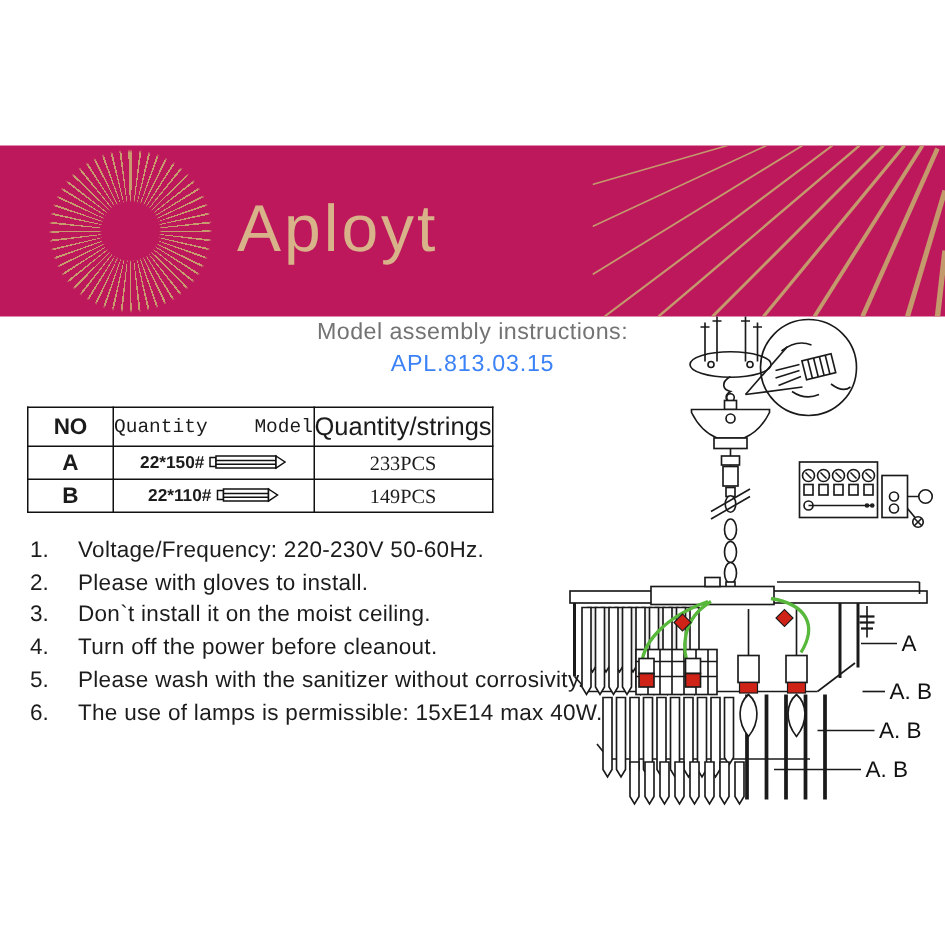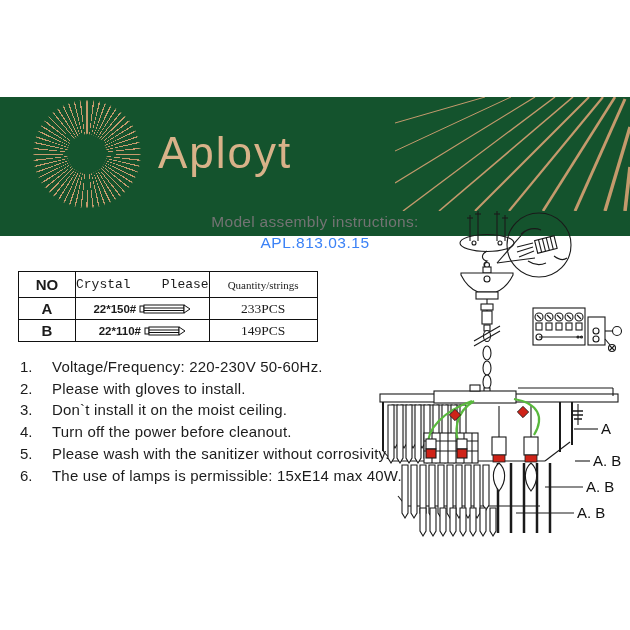--- a/index.html
+++ b/index.html
@@ -1,40 +1,40 @@
 <!DOCTYPE html>
 <html><head>
 <meta charset="utf-8">
 <style>
   html,body{margin:0;padding:0;}
   body{width:630px;height:630px;background:#ffffff;position:relative;
        font-family:"Liberation Sans",sans-serif;color:#1b1b1b;overflow:hidden;}
 
   
-  .banner{position:absolute;left:0;top:97px;width:630px;height:139px;background:#14532d;}
+  .banner{position:absolute;left:0;top:97px;width:630px;height:114px;background:#be185d;}
   .sunburst{position:absolute;left:29px;top:-1px;width:116px;height:116px;border-radius:50%;
     background:repeating-conic-gradient(#c79b6e 0deg 1.4deg, transparent 1.4deg 6.4deg);
     -webkit-mask:radial-gradient(closest-side, transparent 0 33%, #000 36% 90%, transparent 94%);
     mask:radial-gradient(closest-side, transparent 0 33%, #000 36% 90%, transparent 94%);}
   .brand{position:absolute;left:158px;top:27px;font-size:44px;line-height:58px;
     color:#d8b289;letter-spacing:2px;font-weight:normal;}
   .rays{position:absolute;right:0;top:0;}
 
   
   .title{position:absolute;left:0;top:213px;width:630px;text-align:center;}
   .title .l1{font-size:15.5px;color:#737373;letter-spacing:.3px;}
   .title .l2{font-size:15.5px;color:#3b82f6;margin-top:3px;letter-spacing:.5px;}
 
   
   table.parts{position:absolute;left:18px;top:271px;border-collapse:collapse;}
   table.parts td{border:1.6px solid #111;text-align:center;vertical-align:middle;padding:0;}
   .c-no{width:56px;margin-left:32px;} .c-model{width:122px;} .c-qty{width:107px;}
   .h-no{font-weight:bold;font-size:15px;height:25px;}
   .h-model{font-family:"Liberation Mono",monospace;font-size:13px;white-space:pre;height:25px;}
-  .h-qty{font-family:Liberation Serif, serif;font-size:11px;height:25px;}
+  .h-qty{font-family:Liberation Sans, sans-serif;font-size:17px;height:25px;}
   .r-no{font-weight:bold;font-size:15px;height:21px;}
   .r-model{font-weight:bold;font-size:11.5px;height:21px;white-space:nowrap;}
   .r-model svg{vertical-align:-1px;margin-left:3px;}
   .r-qty{font-family:"Liberation Serif",serif;font-size:13.5px;height:21px;}
 
   
   .instr{position:absolute;left:20px;top:356px;width:410px;}
   .instr .row{display:flex;line-height:21.7px;font-size:15px;color:#1c1c1c;}
   .instr .num{width:32px;flex:0 0 32px;}
   .instr .txt{flex:1;letter-spacing:.2px;}
@@ -68,21 +68,21 @@
 
 <div class="title">
   <div class="l1">Model assembly instructions:</div>
   <div class="l2">APL.813.03.15</div>
 </div>
 
 <table class="parts">
   <tbody>
       <tr>
     <td class="c-no h-no">NO</td>
-    <td class="c-model h-model">Crystal    Please</td>
+    <td class="c-model h-model">Quantity    Model</td>
     <td class="c-qty h-qty">Quantity/strings</td>
   </tr>
   <tr>
     <td class="c-no r-no">A</td>
     <td class="c-model r-model"><span>22*150#</span><svg width="52" height="10" viewBox="0 0 52 10">
             <g stroke="#111" fill="#fff" stroke-width="1">
               <rect x="1" y="2" width="4" height="6"></rect>
               <rect x="5" y="1" width="40" height="8"></rect>
               <line x1="5" y1="4" x2="45" y2="4"></line>
               <line x1="5" y1="6.5" x2="45" y2="6.5"></line>

